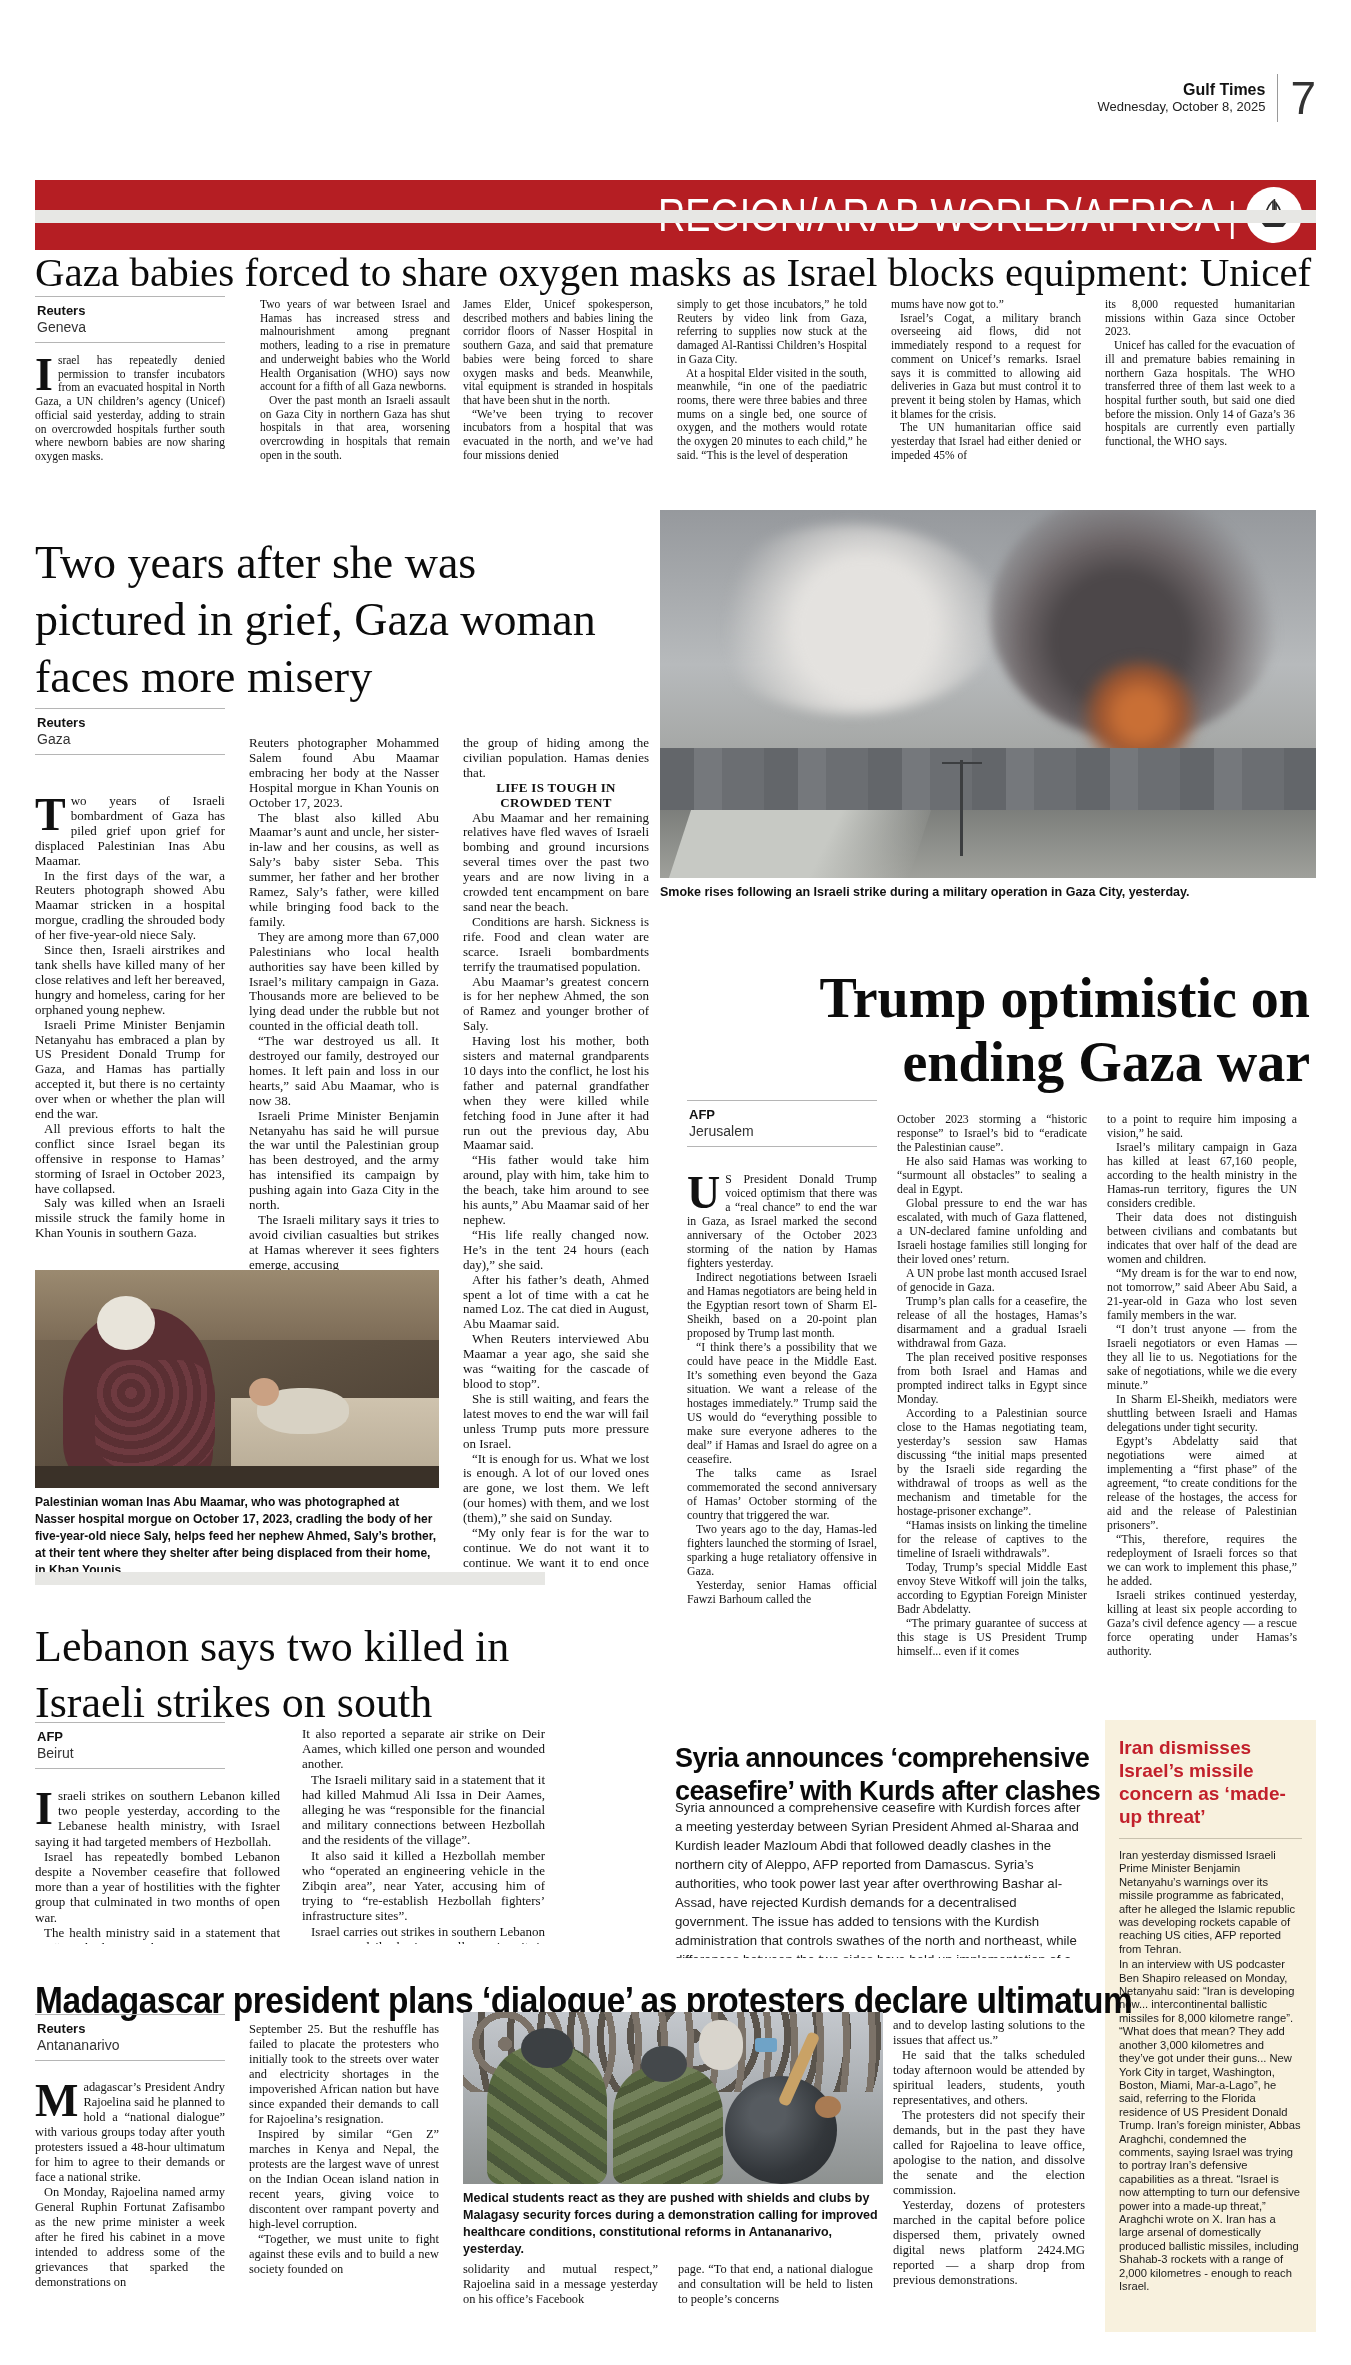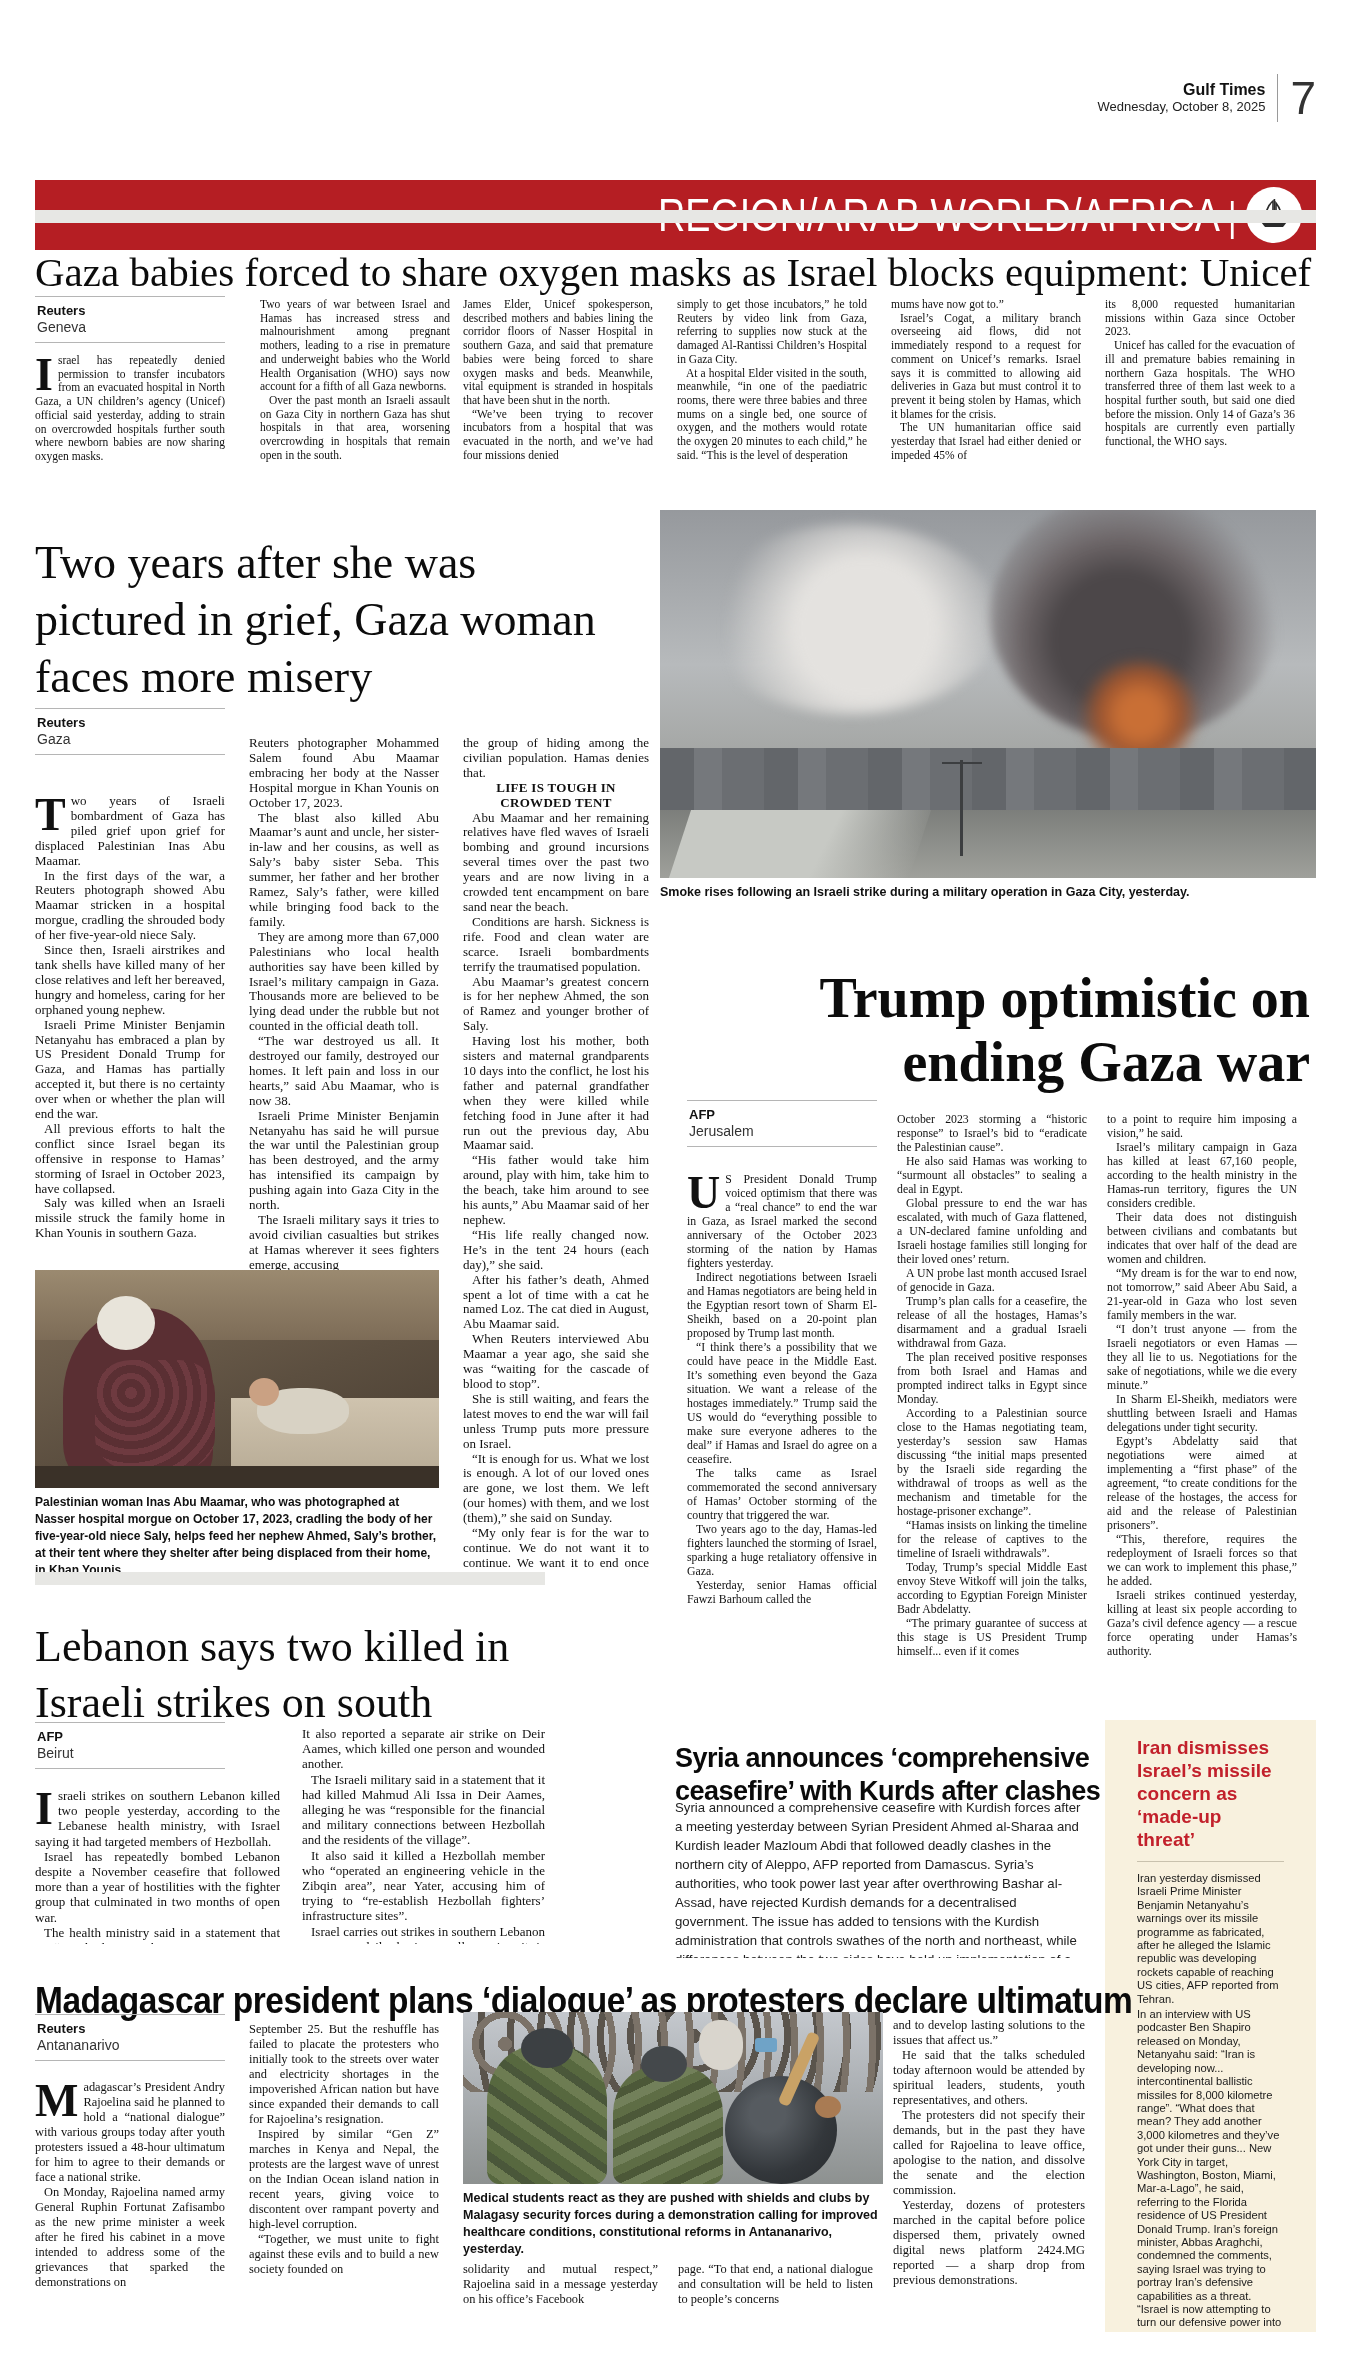--- a/index.html
+++ b/index.html
@@ -51,21 +51,21 @@
   
   #l-head{left:35px;top:1590px;width:560px;font-size:44px;line-height:56px;}
   #l-byline{left:35px;top:1722px;width:188px;}
   
   #s-head{left:675px;top:1720px;width:430px;font-family:"Liberation Sans",sans-serif;font-weight:bold;
           font-size:27px;line-height:33px;letter-spacing:-0.5px;color:#0a0a0a;position:absolute;}
   #s-body{left:675px;top:1798px;width:416px;height:160px;font-family:"Liberation Sans",sans-serif;
           font-size:13.2px;line-height:19px;color:#222;}
   #s-body .para{text-align:left;text-indent:0;}
   
-  #iran-box{position:absolute;left:1105px;top:1720px;width:211px;height:612px;background:#f8f1de;box-sizing:border-box;padding:16px 32px;}
+  #iran-box{position:absolute;left:1105px;top:1720px;width:211px;height:612px;background:#f8f1de;box-sizing:border-box;padding:16px 14px;}
   #i-head{font-family:"Liberation Sans",sans-serif;font-weight:bold;font-size:19px;line-height:23px;color:#c2202b;}
   #i-rule{height:1px;background:#c9c2ae;margin:10px 0 10px;}
   #i-body{font-family:"Liberation Sans",sans-serif;font-size:11.2px;line-height:13.4px;color:#1a1a1a;height:455px;overflow:hidden;}
   #i-body .para{text-align:left;text-indent:0;margin-bottom:2px;}
   
   #m-head{left:35px;top:1956px;width:1060px;font-family:"Liberation Sans",sans-serif;font-weight:bold;
           font-size:36px;line-height:42px;letter-spacing:-0.5px;transform:scaleX(.93);transform-origin:left center;white-space:nowrap;position:absolute;color:#0a0a0a;}
   #m-byline{left:35px;top:2014px;width:188px;}
   
   .art{position:absolute;}

